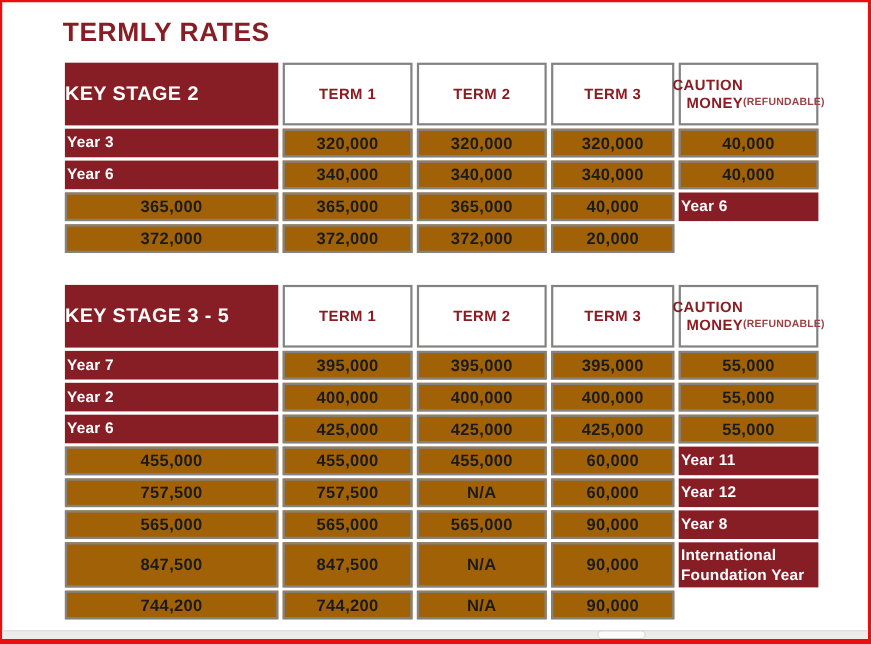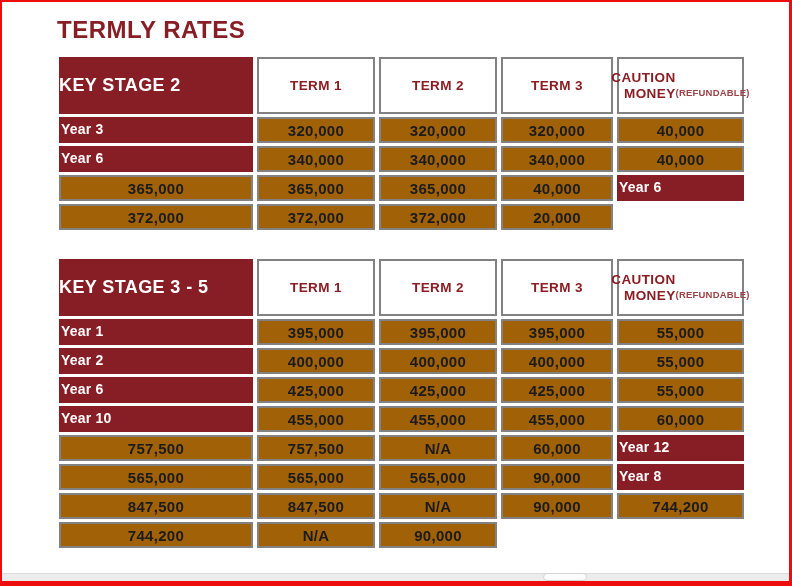--- a/index.html
+++ b/index.html
@@ -167,54 +167,55 @@
         <div class="cell head-cell">
           <div class="head-label">TERM 2</div>
         </div>
         <div class="cell head-cell">
           <div class="head-label">TERM 3</div>
         </div>
         <div class="cell head-cell">
           <div class="head-label">CAUTION MONEY</div>
           <div class="head-note">(REFUNDABLE)</div>
         </div>
-        <div class="cell label-cell">Year 1</div>
+        <div class="cell label-cell">Year 7</div>
         <div class="cell value-cell">395,000</div>
         <div class="cell value-cell">395,000</div>
         <div class="cell value-cell">395,000</div>
         <div class="cell value-cell">55,000</div>
         <div class="cell label-cell">Year 2</div>
         <div class="cell value-cell">400,000</div>
         <div class="cell value-cell">400,000</div>
         <div class="cell value-cell">400,000</div>
         <div class="cell value-cell">55,000</div>
         <div class="cell label-cell">Year 6</div>
         <div class="cell value-cell">425,000</div>
         <div class="cell value-cell">425,000</div>
         <div class="cell value-cell">425,000</div>
         <div class="cell value-cell">55,000</div>
-        <div class="cell label-cell">Year 10</div>
         <div class="cell value-cell">455,000</div>
         <div class="cell value-cell">455,000</div>
         <div class="cell value-cell">455,000</div>
         <div class="cell value-cell">60,000</div>
+        <div class="cell label-cell">Year 11</div>
         <div class="cell value-cell">757,500</div>
         <div class="cell value-cell">757,500</div>
         <div class="cell value-cell">N/A</div>
         <div class="cell value-cell">60,000</div>
         <div class="cell label-cell">Year 12</div>
         <div class="cell value-cell">565,000</div>
         <div class="cell value-cell">565,000</div>
         <div class="cell value-cell">565,000</div>
         <div class="cell value-cell">90,000</div>
         <div class="cell label-cell">Year 8</div>
         <div class="cell value-cell">847,500</div>
         <div class="cell value-cell">847,500</div>
         <div class="cell value-cell">N/A</div>
         <div class="cell value-cell">90,000</div>
+        <div class="cell label-cell">International Foundation Year</div>
         <div class="cell value-cell">744,200</div>
         <div class="cell value-cell">744,200</div>
         <div class="cell value-cell">N/A</div>
         <div class="cell value-cell">90,000</div>
       </div>
   </div>
   <div class="scroll-track">
     <div class="scroll-thumb"></div>
   </div>
 </div>

